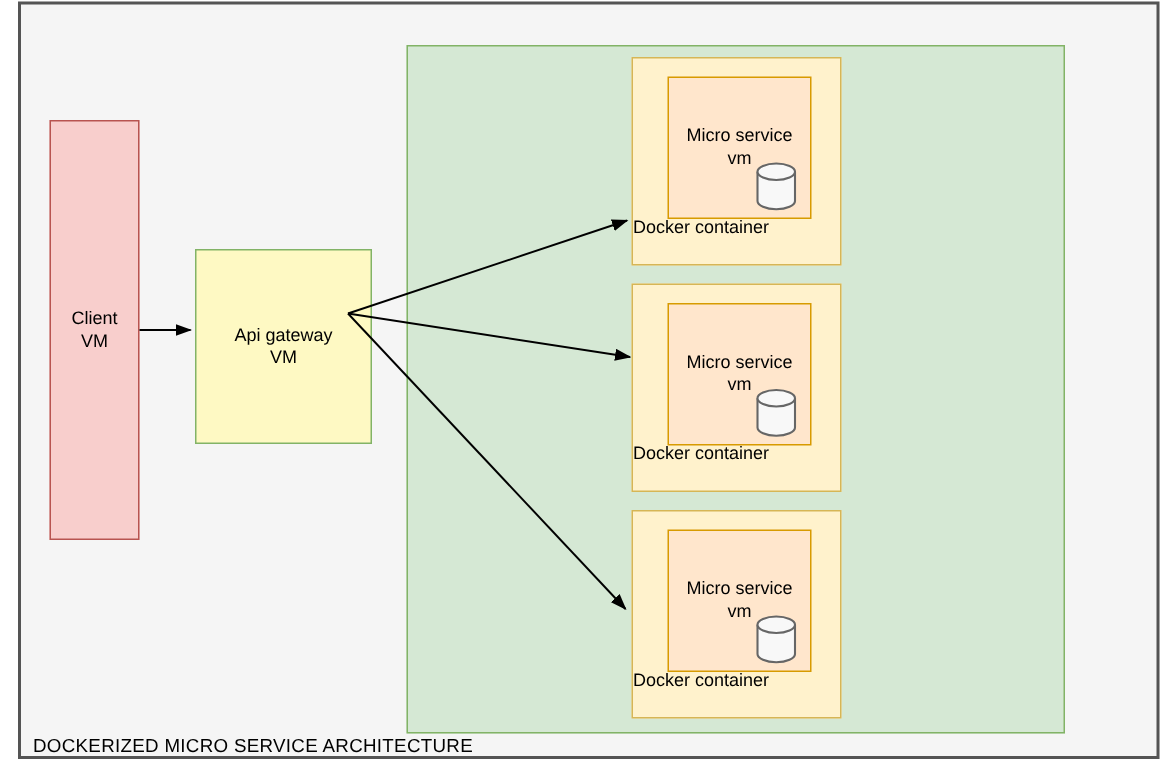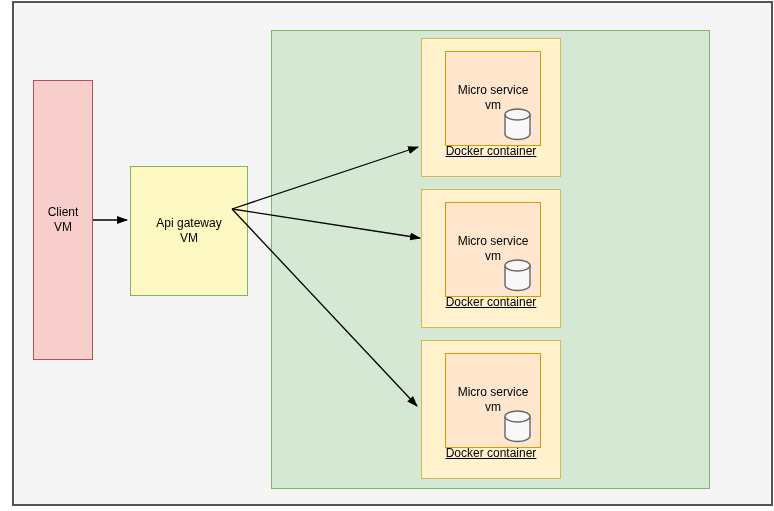--- a/index.html
+++ b/index.html
@@ -9,21 +9,21 @@
          box-sizing:border-box;border:2px solid #545454;background:#f5f5f5;}
   .node{position:absolute;box-sizing:border-box;display:flex;align-items:center;
         justify-content:center;text-align:center;font-size:12px;line-height:1.25;}
   .pre{white-space:pre-line;text-align:center;}
   .client{left:33px;top:80px;width:60px;height:280px;background:#f8cecc;border:1px solid #b85450;}
   .gateway{left:130px;top:166px;width:118px;height:130px;background:#fef9c3;border:1px solid #82b366;}
   .cluster{left:271px;top:30px;width:439px;height:459px;background:#d5e8d4;border:1px solid #82b366;}
   .docker{position:absolute;left:421px;width:140px;height:139px;box-sizing:border-box;
           background:#fff2cc;border:1px solid #d6b656;}
   .docker.c1{top:38px}.docker.c2{top:189px}.docker.c3{top:340px}
-  .docker-label{position:absolute;left:0;right:0;top:105px;text-align:center;font-size:12px;text-decoration:underline;}
+  .docker-label{position:absolute;left:0;right:0;top:105px;text-align:left;font-size:12px;}
   .msvm{position:absolute;left:23px;top:12px;width:96px;height:95px;box-sizing:border-box;
         background:#ffe6cc;border:1px solid #d79b00;}
   .msvm-label{position:absolute;left:0;right:0;top:31px;text-align:center;font-size:12px;line-height:1.25;}
   .cyl{position:absolute;left:57px;top:56px;}
   .title{position:absolute;left:22px;top:490px;font-size:12.5px;letter-spacing:0.2px;}
   .edges{position:absolute;left:0;top:0;width:774px;height:511px;pointer-events:none;z-index:10;}
 </style>
 </head>
 <body>
 
@@ -83,13 +83,14 @@
       <marker id="ah" markerUnits="userSpaceOnUse" markerWidth="11" markerHeight="8" refX="10" refY="4" orient="auto">
         <path d="M0,0 L11,4 L0,8 z" fill="#000000"></path>
       </marker>
     </defs>
     <line x1="93" y1="220" x2="127" y2="220" stroke="#000000" stroke-width="1.3" marker-end="url(#ah)"></line>
     <line x1="232" y1="209" x2="418" y2="147" stroke="#000000" stroke-width="1.3" marker-end="url(#ah)"></line>
     <line x1="232" y1="209" x2="420" y2="238" stroke="#000000" stroke-width="1.3" marker-end="url(#ah)"></line>
     <line x1="232" y1="209" x2="417" y2="406" stroke="#000000" stroke-width="1.3" marker-end="url(#ah)"></line>
   </svg>
 
+  <div class="title">DOCKERIZED MICRO SERVICE ARCHITECTURE</div>
 </div>
 
 </body></html>

